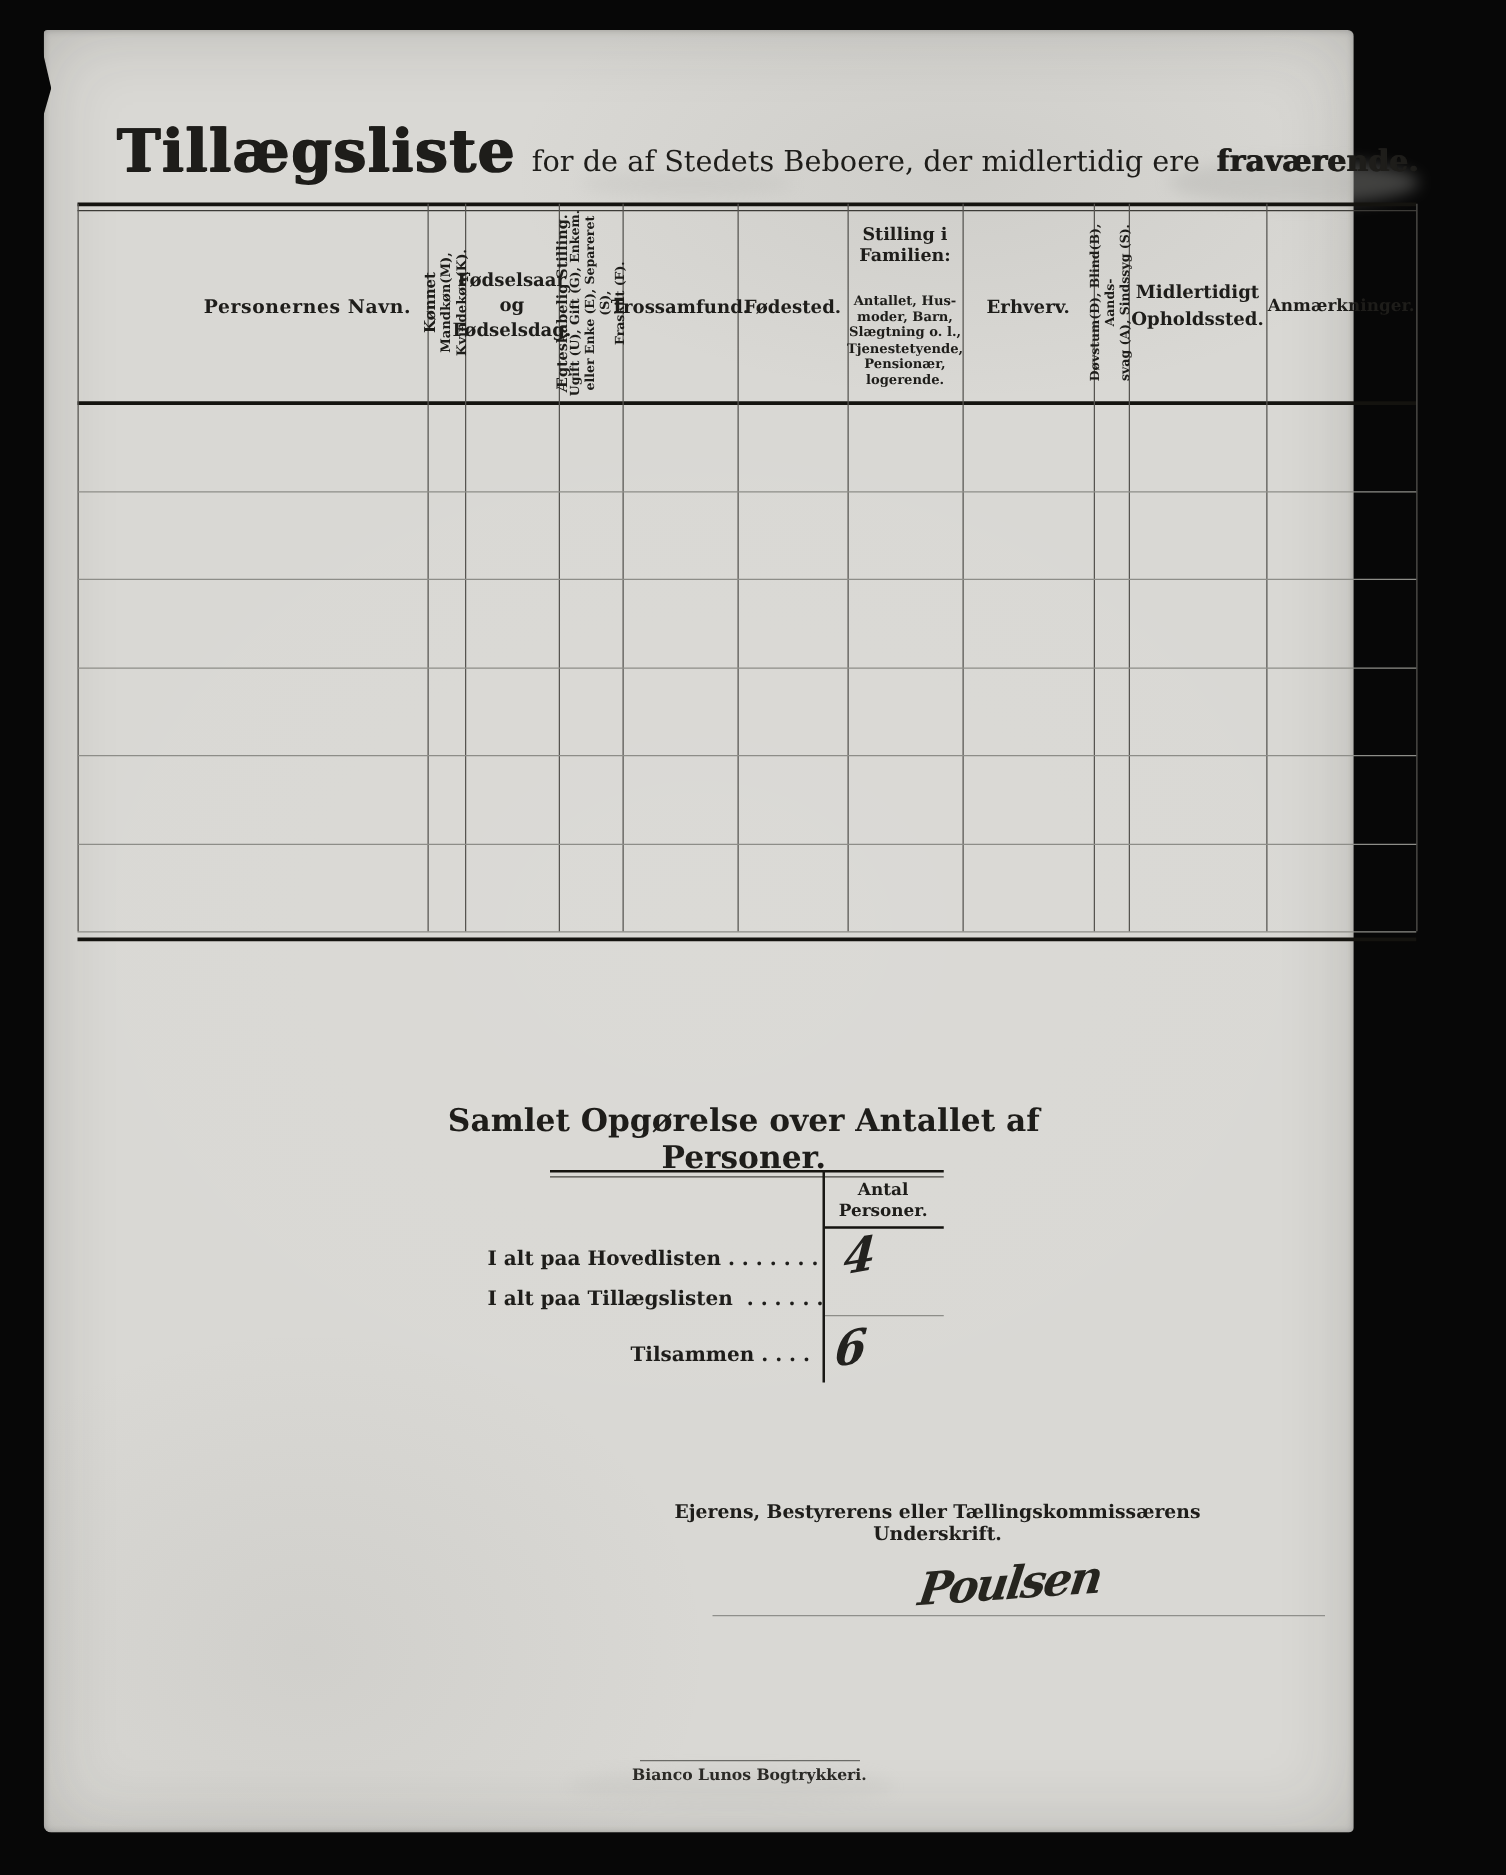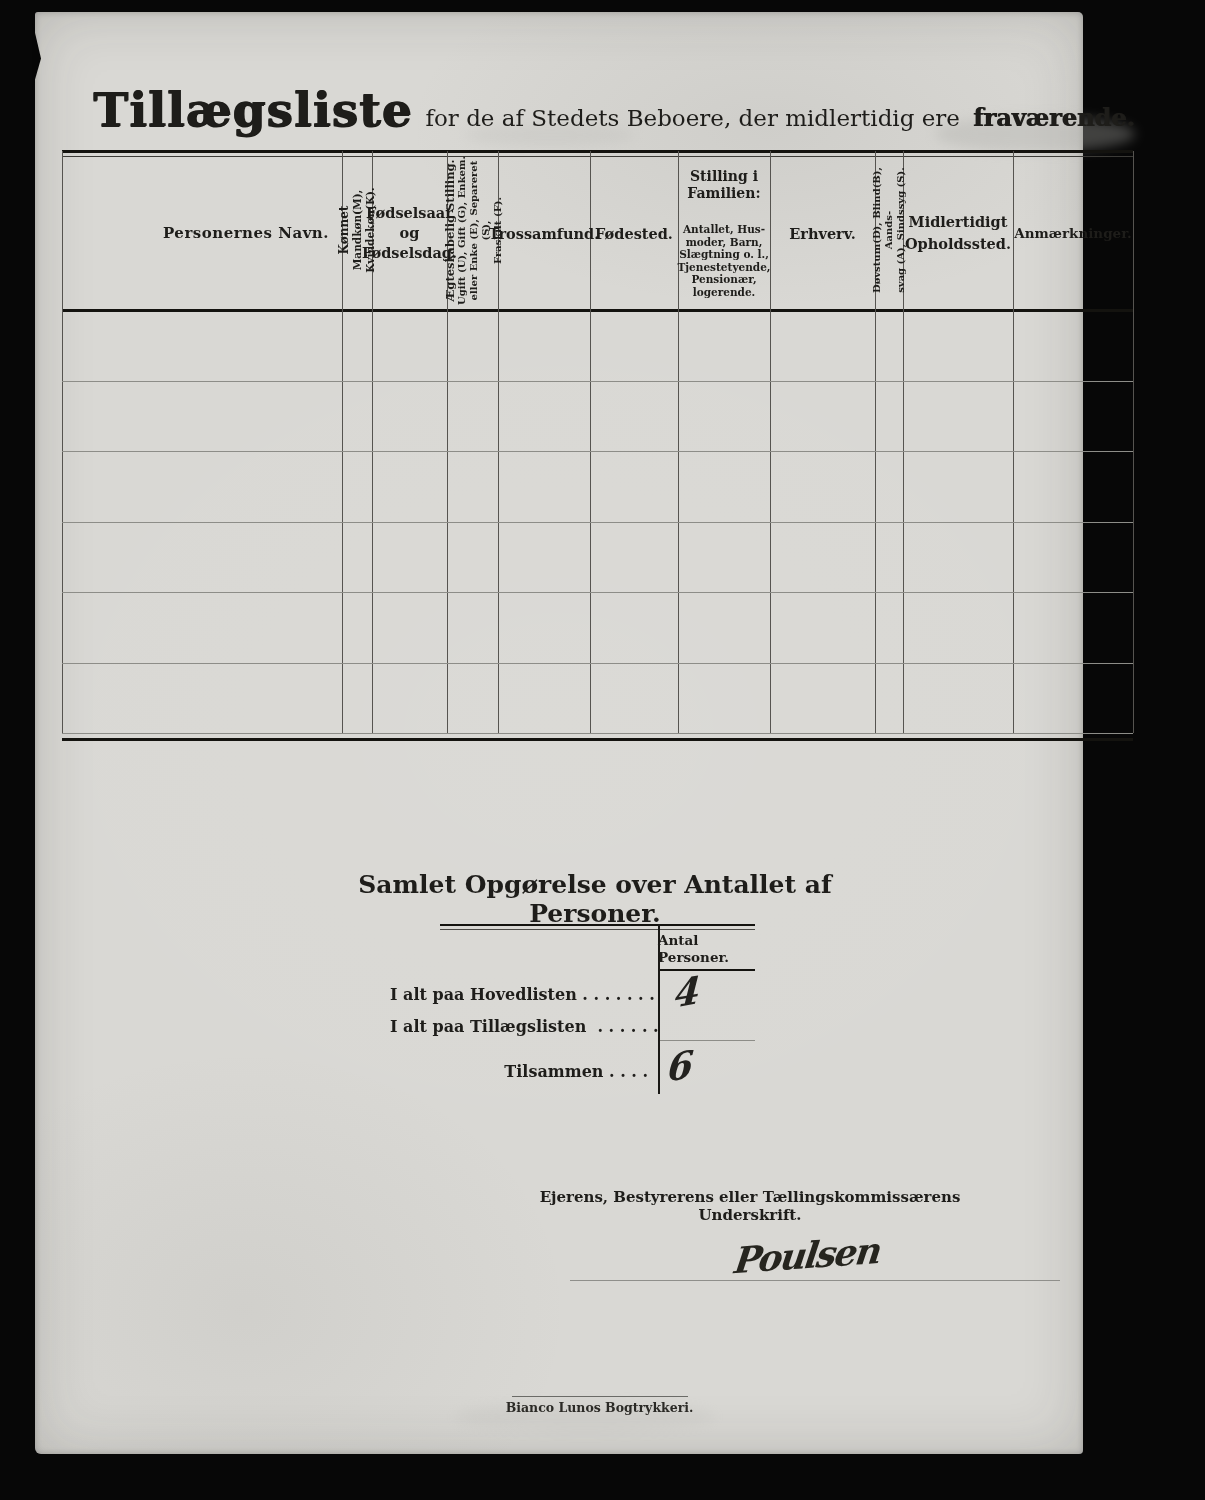--- a/index.html
+++ b/index.html
@@ -1,18 +1,18 @@
 <!DOCTYPE html>
 <html><head>
 <meta charset="utf-8">
 <style>
   html,body{margin:0;padding:0;background:#060606;}
   #stage{position:relative;width:1205px;height:1500px;background:#070707;overflow:hidden;
          font-family:"DejaVu Serif","Liberation Serif",serif;color:#1e1d1a;}
-  #paper{position:absolute;left:35px;top:12px;width:1048px;height:1442px;
+  #paper{position:absolute;left:35px;top:24px;width:1048px;height:1442px;
          background:#d9d8d4;
          background-image:
            radial-gradient(ellipse 600px 300px at 70% 8%, rgba(120,120,115,0.10), rgba(0,0,0,0) 60%),
            radial-gradient(ellipse 500px 400px at 20% 90%, rgba(110,110,105,0.08), rgba(0,0,0,0) 65%),
            radial-gradient(ellipse 900px 700px at 50% 50%, rgba(255,255,255,0.05), rgba(0,0,0,0) 70%);
          box-shadow: inset 0 0 60px rgba(40,40,35,0.18), inset 0 0 6px rgba(20,20,18,0.25);
          border-radius:3px 5px 4px 6px;}
   .abs{position:absolute;}
   .hline{position:absolute;background:#14130f;}
   .thin{background:#8d8d88;}
@@ -133,21 +133,21 @@
     </div>
 
     <div class="abs" style="left:275px;top:858px;width:570px;text-align:center;font-size:25px;font-weight:bold;">Samlet Opgørelse over Antallet af Personer.</div>
 
     <div class="hline" style="left:405px;top:912px;width:315px;height:2px;"></div>
     <div class="hline" style="left:405px;top:916.5px;width:315px;height:1px;background:#4a4945;"></div>
     <div class="abs" style="left:623px;top:912px;width:2px;height:170px;background:#191815;"></div>
     <div class="hline" style="left:625px;top:957px;width:95px;height:2px;"></div>
     <div class="hline thin" style="left:625px;top:1028px;width:95px;height:1px;"></div>
 
-    <div class="abs" style="left:623px;top:920px;width:97px;text-align:left;font-weight:bold;font-size:13.5px;line-height:17px;">
+    <div class="abs" style="left:623px;top:920px;width:97px;text-align:center;font-weight:bold;font-size:13.5px;line-height:17px;">
       <div>Antal</div>
       <div>Personer.</div>
     </div>
 
     <div class="abs leader" style="left:355px;top:973px;width:258px;text-align:right;font-size:16px;font-weight:bold;">I alt paa Hovedlisten . . . . . . .</div>
     <div class="abs leader" style="left:355px;top:1005px;width:258px;text-align:right;font-size:16px;font-weight:bold;">I alt paa Tillægslisten  . . . . . .</div>
     <div class="abs leader" style="left:355px;top:1050px;width:258px;text-align:right;font-size:16px;font-weight:bold;">Tilsammen . . . .</div>
 
     <div class="hand" style="left:640px;top:958px;font-size:37px;">4</div>
     <div class="hand" style="left:633px;top:1032px;font-size:37px;">6</div>

